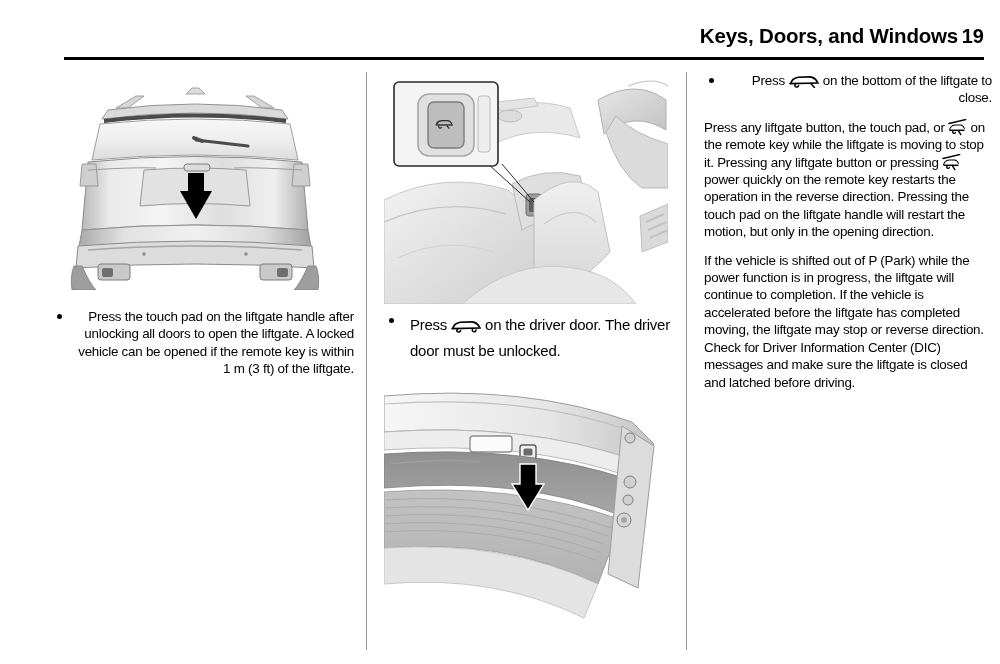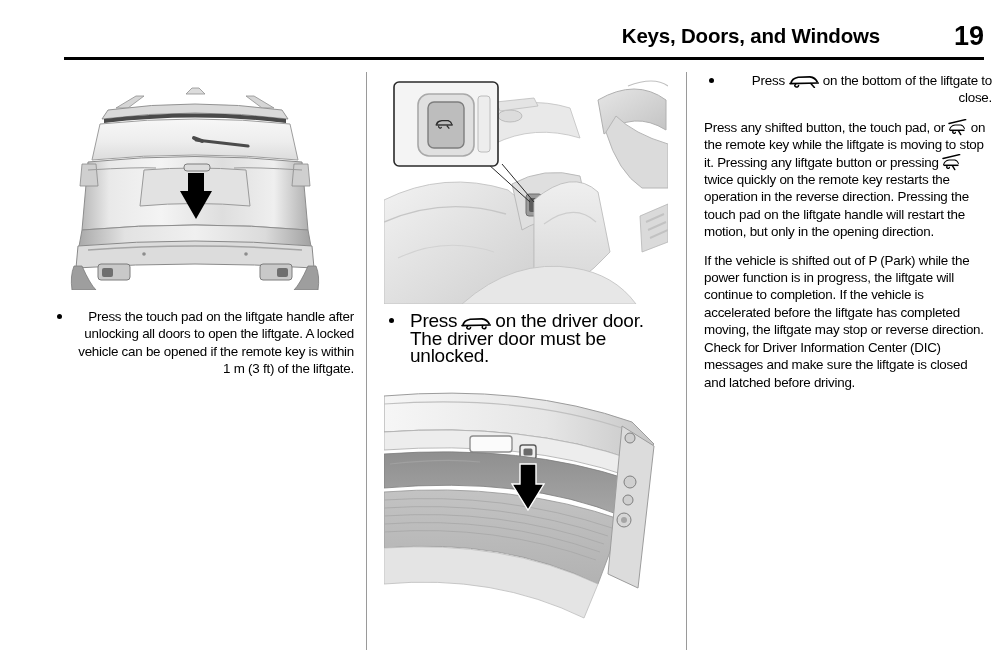--- a/index.html
+++ b/index.html
@@ -35,24 +35,23 @@
     justify-content: flex-end;
   }
   .header-title {
     font-size: 20.5px;
     font-weight: bold;
     letter-spacing: -0.2px;
     line-height: 24px;
     white-space: nowrap;
   }
   .header-page {
-    font-size: 27px;
+    font-size: 20px;
     font-weight: bold;
     line-height: 24px;
-    margin-left: 74px;
     min-width: 26px;
     text-align: right;
   }
   .header-rule {
     position: absolute;
     left: 48px;
     top: 57px;
     width: 920px;
     height: 3px;
     background: #000000;
@@ -120,22 +119,22 @@
   .fig-liftgate{ left: 368px; top: 388px; width: 284px; height: 240px; }
 
   .figure svg { display: block; width: 100%; height: 100%; }
 
   
   .mid-caption { position: absolute; left: 368px; top: 312px; width: 288px; }
   .mid-bullets { margin: 0; padding: 0; list-style: none; }
   .mid-bullets > li {
     position: relative;
     padding-left: 26px;
-    font-size: 19px;
-    line-height: 17px;
+    font-size: 15px;
+    line-height: 26px;
     letter-spacing: -0.25px;
   }
   .mid-bullets > li .dot {
     position: absolute;
     left: 5px;
     top: 6px;
     width: 5px;
     height: 5px;
     border-radius: 50%;
     background: #000000;
@@ -376,32 +375,32 @@
         <span>Press</span><span class="icon-inline icon-car"><svg viewBox="0 0 34 15" xmlns="http://www.w3.org/2000/svg">
             <path d="M3 10.4 Q4 4.6 11 3.4 L23 3.0 Q29 3.6 31.4 9.2 L29.6 9.4 Q27.4 5.2 22.6 4.7 L11.4 5.1 Q6 6 4.8 10.4 Z" fill="#000"></path>
             <path d="M3 10.6 L31.2 10.0" stroke="#000" stroke-width="1.7" stroke-linecap="round"></path>
             <path d="M8.6 11.2 Q6.8 12.8 8.8 13.9 Q11.2 14.6 11.6 12.4" stroke="#000" stroke-width="1.5" fill="none" stroke-linecap="round"></path>
             <path d="M23.8 10.6 L27.4 14.4" stroke="#000" stroke-width="1.5" stroke-linecap="round"></path>
           </svg></span><span>on the bottom of the liftgate to close.</span>
       </li>
     </ul>
 
     <p class="para" style="margin-top:12px">
-      <span>Press any shifted button, the touch pad, or</span><span class="icon-inline icon-key"><svg viewBox="0 0 20 17" xmlns="http://www.w3.org/2000/svg">
+      <span>Press any liftgate button, the touch pad, or</span><span class="icon-inline icon-key"><svg viewBox="0 0 20 17" xmlns="http://www.w3.org/2000/svg">
           <path d="M2 11 Q3 6 8 5.5 L14 5.5 Q17 6 18 10 L17.2 10 Q16 7 13.6 6.6 L8.2 6.6 Q4 7 3 11 Z" fill="#000"></path>
           <path d="M2.5 11.3 L17.5 11.3" stroke="#000" stroke-width="1.5"></path>
           <path d="M6.2 11.8 Q5 13.2 6.4 14.2 Q8 15 8.4 13.4" stroke="#000" stroke-width="1.3" fill="none" stroke-linecap="round"></path>
           <path d="M11.5 11.8 L13.8 15.6" stroke="#000" stroke-width="1.4" stroke-linecap="round"></path>
           <path d="M2 4.4 L18.6 0.6" stroke="#000" stroke-width="1.5" stroke-linecap="round"></path>
         </svg></span><span>on the remote key while the liftgate is moving to stop it. Pressing any liftgate button or pressing</span><span class="icon-inline icon-key"><svg viewBox="0 0 20 17" xmlns="http://www.w3.org/2000/svg">
           <path d="M2 11 Q3 6 8 5.5 L14 5.5 Q17 6 18 10 L17.2 10 Q16 7 13.6 6.6 L8.2 6.6 Q4 7 3 11 Z" fill="#000"></path>
           <path d="M2.5 11.3 L17.5 11.3" stroke="#000" stroke-width="1.5"></path>
           <path d="M6.2 11.8 Q5 13.2 6.4 14.2 Q8 15 8.4 13.4" stroke="#000" stroke-width="1.3" fill="none" stroke-linecap="round"></path>
           <path d="M11.5 11.8 L13.8 15.6" stroke="#000" stroke-width="1.4" stroke-linecap="round"></path>
           <path d="M2 4.4 L18.6 0.6" stroke="#000" stroke-width="1.5" stroke-linecap="round"></path>
-        </svg></span><span>twice quickly on the remote key restarts the operation in the reverse direction. Pressing the touch pad on the liftgate handle will restart the motion, but only in the opening direction.</span>
+        </svg></span><span>power quickly on the remote key restarts the operation in the reverse direction. Pressing the touch pad on the liftgate handle will restart the motion, but only in the opening direction.</span>
     </p>
 
 
     <p class="para">If the vehicle is shifted out of P (Park) while the power function is in progress, the liftgate will continue to completion. If the vehicle is accelerated before the liftgate has completed moving, the liftgate may stop or reverse direction. Check for Driver Information Center (DIC) messages and make sure the liftgate is closed and latched before driving.</p>
   </div>
 
 </div>
 
 </body></html>

